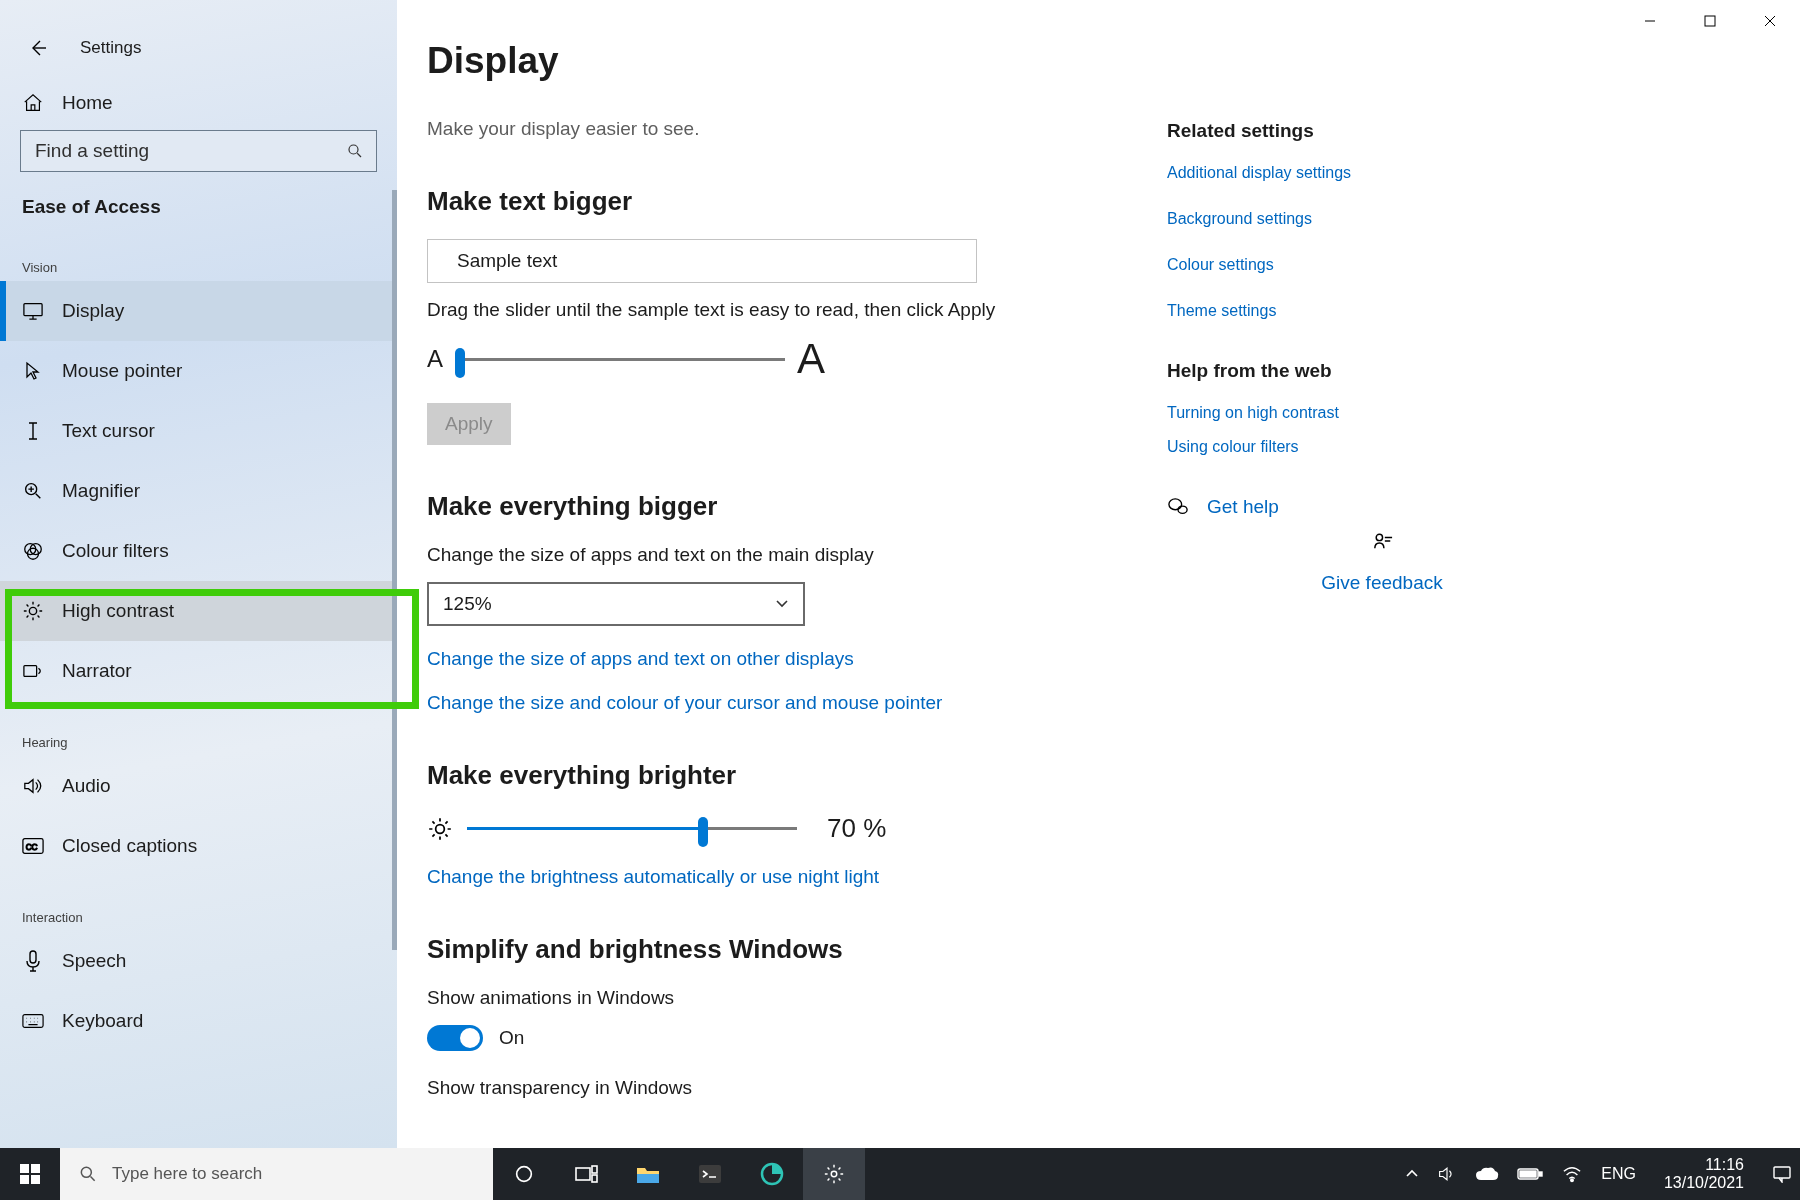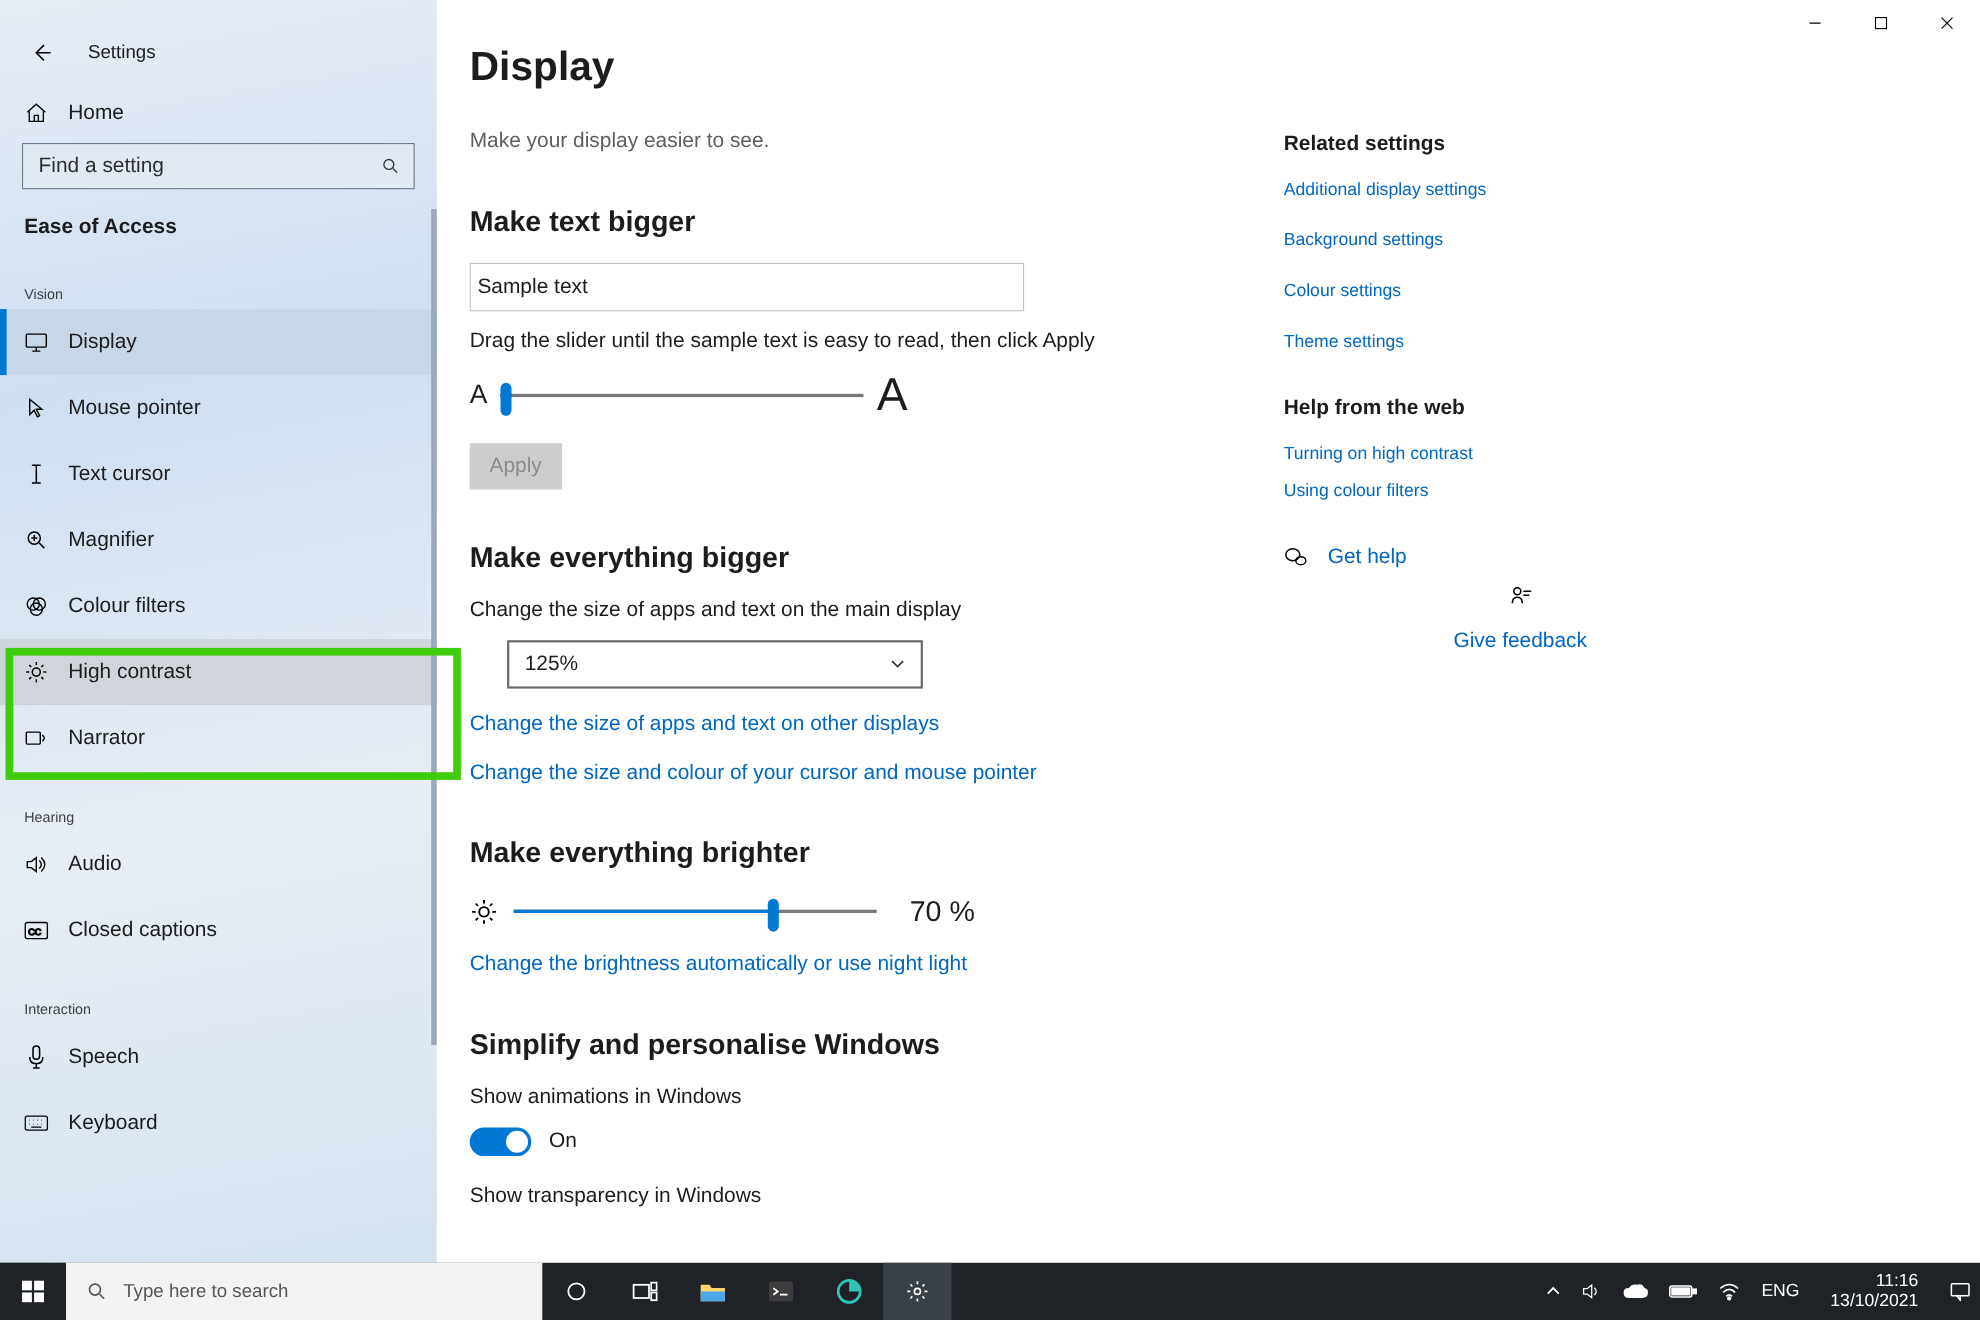--- a/index.html
+++ b/index.html
@@ -33,31 +33,31 @@
 .nav li.hovered{background:#cfd5db;}
 .highlight-box{position:absolute;left:5px;top:589px;width:414px;height:120px;border:7px solid #3fcc0a;box-sizing:border-box;z-index:8;pointer-events:none;}
 
 
 .main{flex:1;padding:40px 0 0 30px;display:flex;gap:40px;overflow:hidden;}
 .content{width:700px;}
 .right-rail{width:430px;padding-top:80px;}
 h1{font-size:37px;font-weight:600;margin:0 0 36px;}
 .subtitle{color:var(--muted);font-size:19px;margin-bottom:44px;}
 h2{font-size:26px;font-weight:600;margin:46px 0 22px;}
-.samplebox{border:1px solid #c3c3c3;padding:10px 6px;width:490px;font-size:19px;}
+.samplebox{border:1px solid #c3c3c3;padding:10px 29px;width:490px;font-size:19px;}
 .instr{margin-top:16px;}
 .slider-row{display:flex;align-items:center;gap:12px;margin-top:14px;}
 .smallA{font-size:24px;}
 .bigA{font-size:42px;}
 .track{width:330px;height:3px;background:#7a7a7a;position:relative;}
 .track .fill{position:absolute;left:0;top:0;height:100%;background:var(--accent);}
 .thumb{position:absolute;top:-10px;width:10px;height:30px;border-radius:5px;background:var(--accent);}
 .apply{margin-top:20px;border:none;background:#cdcdcd;color:#8a8a8a;padding:10px 18px;font-size:19px;}
 .field-label{font-size:19px;margin-top:12px;}
-.select{margin-top:16px;width:346px;border:2px solid #6a6a6a;height:40px;display:flex;align-items:center;justify-content:space-between;padding:0 14px;font-size:19px;margin-left:34px;}
+.select{margin-top:16px;width:346px;border:2px solid #6a6a6a;height:40px;display:flex;align-items:center;justify-content:space-between;padding:0 14px;font-size:19px;}
 .link{color:var(--link);font-size:19px;margin-top:22px;display:block;cursor:pointer;}
 .brightness-row{display:flex;align-items:center;gap:14px;margin-top:14px;}
 .pct{font-size:26px;margin-left:16px;}
 .toggle-row{display:flex;align-items:center;gap:16px;margin-top:16px;}
 .toggle{width:56px;height:26px;border-radius:14px;background:var(--accent);position:relative;}
 .toggle .knob{position:absolute;right:3px;top:3px;width:20px;height:20px;border-radius:50%;background:#fff;}
 
 .rs-title{font-size:19px;font-weight:600;margin-bottom:22px;}
 .rs-link{display:block;color:var(--link);margin-bottom:28px;font-size:16px;margin-top:16px;}
 .help-item{display:flex;align-items:center;gap:20px;margin-top:8px;color:var(--link);}
@@ -268,21 +268,21 @@
             </svg>
           </span>
         <div class="track">
           <div class="fill" style="width:70%;"></div>
           <div class="thumb" style="left:70%;"></div>
         </div>
         <span class="pct">70 %</span>
       </div>
       <a class="link">Change the brightness automatically or use night light</a>
 
-      <h2>Simplify and personalise Windows</h2>
+      <h2>Simplify and brightness Windows</h2>
       <div class="field-label">Show animations in Windows</div>
       <div class="toggle-row">
         <div class="toggle">
             <div class="knob"></div>
           </div>
         <span>On</span>
       </div>
       <div class="field-label" style="margin-top:26px;">Show transparency in Windows</div>
     </div>
 

